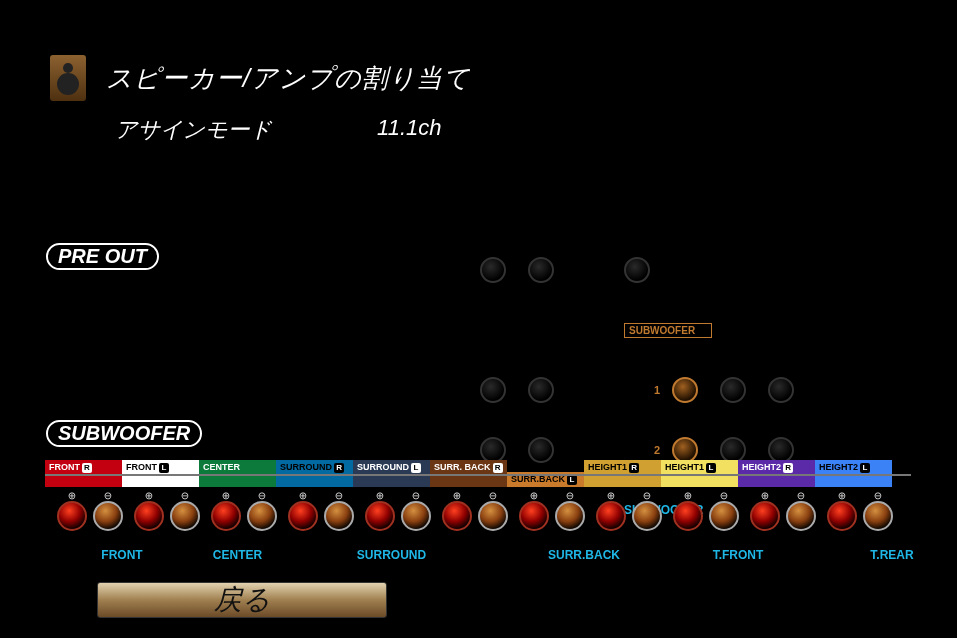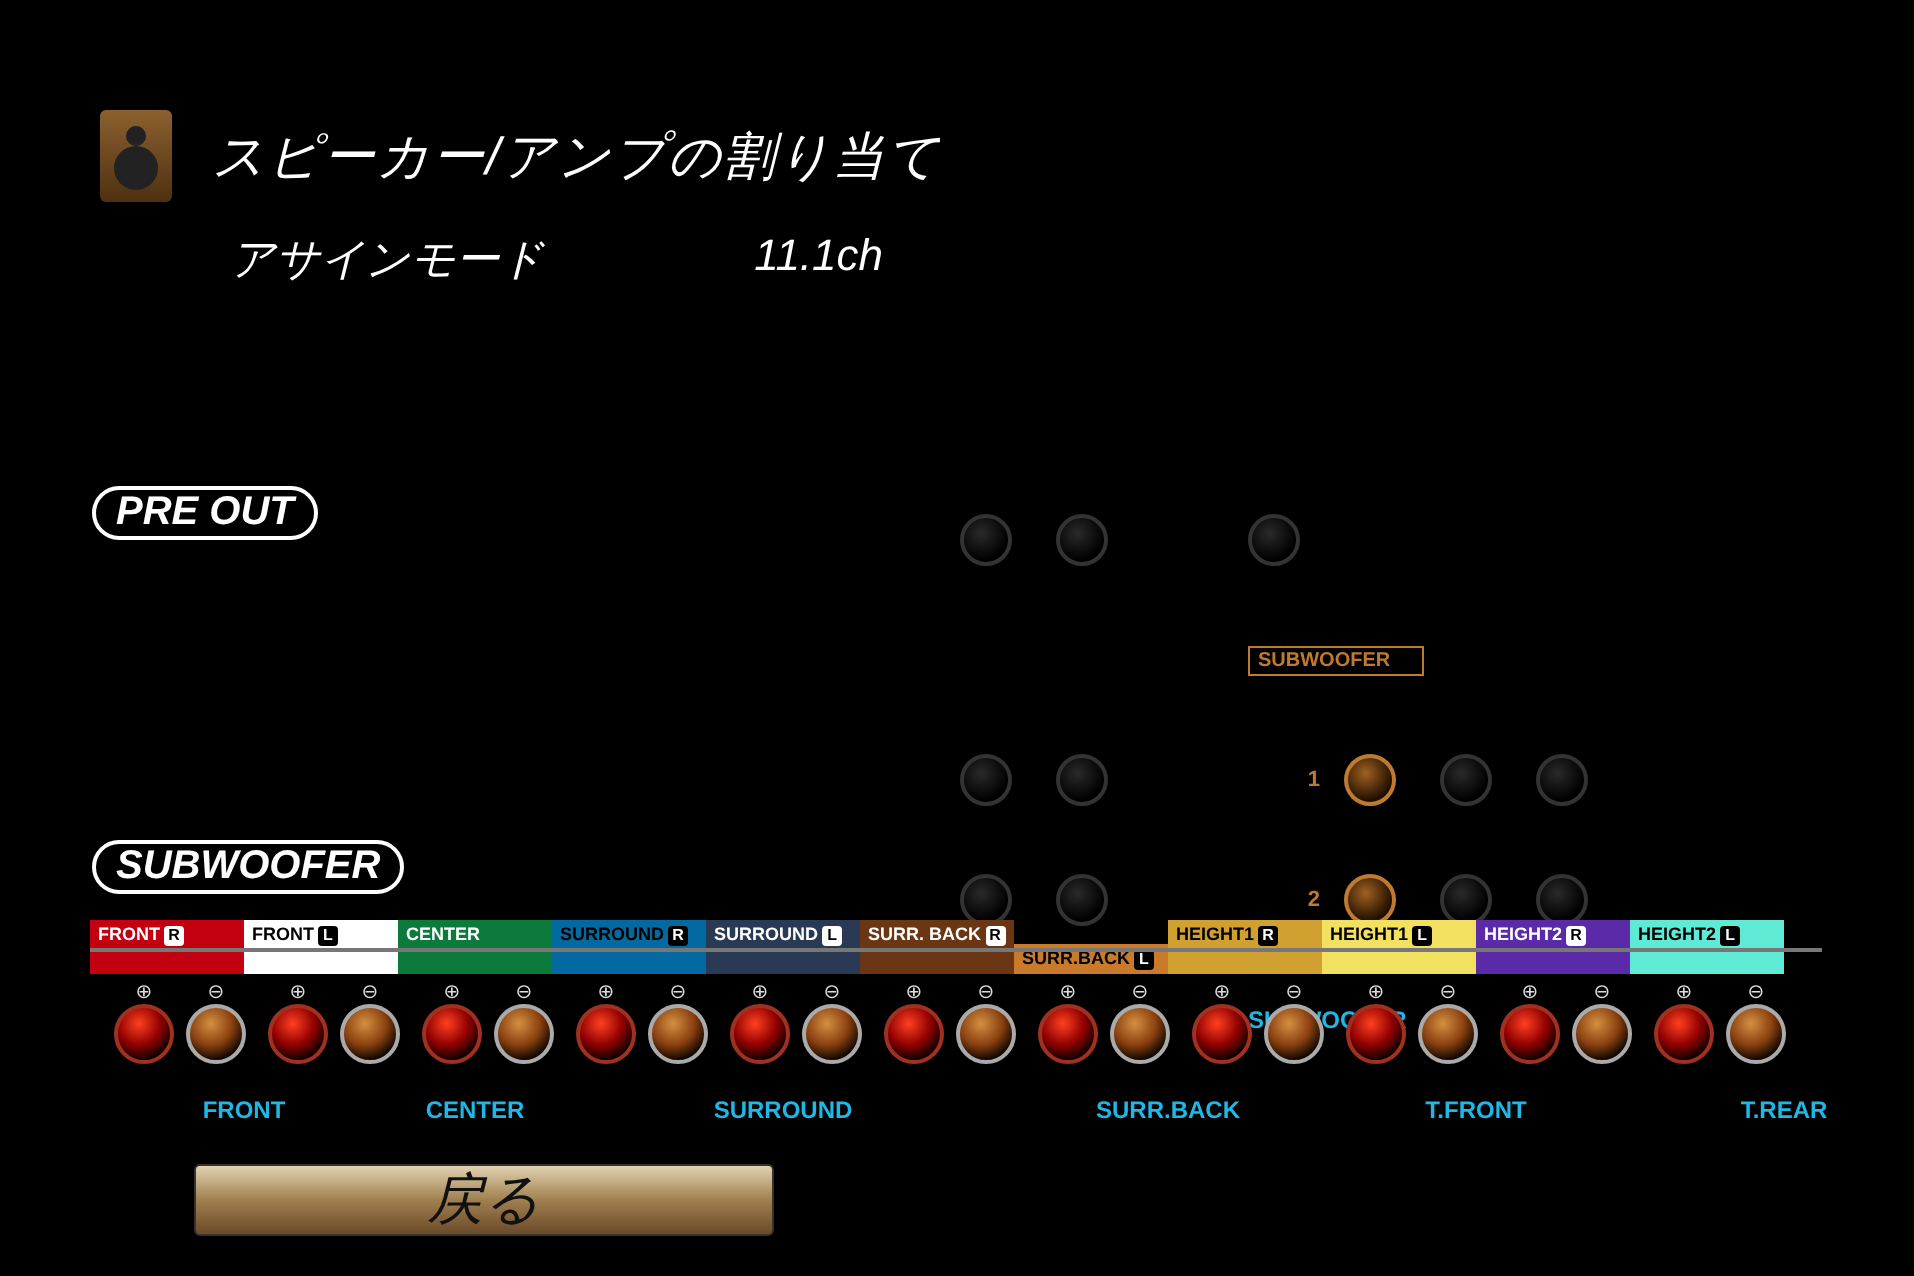--- a/index.html
+++ b/index.html
@@ -121,21 +121,21 @@
     <div class="tag" style="background: rgb(194, 0, 16);">FRONT<span class="lr">R</span></div>
     <div class="tag inv" style="background: rgb(255, 255, 255);">FRONT<span class="lr inv">L</span></div>
     <div class="tag" style="background: rgb(12, 122, 58);">CENTER</div>
     <div class="tag inv" style="background: #0369a1;">SURROUND<span class="lr inv">R</span></div>
     <div class="tag" style="background: rgb(42, 58, 85);">SURROUND<span class="lr">L</span></div>
     <div class="tag" style="background: rgb(106, 54, 20);">SURR. BACK<span class="lr">R</span></div>
     <div class="tag inv" style="background: rgb(201, 122, 42); margin-top: 12px;">SURR.BACK<span class="lr inv">L</span></div>
     <div class="tag inv" style="background: rgb(208, 160, 48);">HEIGHT1<span class="lr inv">R</span></div>
     <div class="tag inv" style="background: rgb(242, 224, 96);">HEIGHT1<span class="lr inv">L</span></div>
     <div class="tag" style="background: rgb(90, 42, 168);">HEIGHT2<span class="lr">R</span></div>
-    <div class="tag inv" style="background: #5eead4;">HEIGHT2<span class="lr inv">L</span></div>
+    <div class="tag inv" style="background: #3b82f6;">HEIGHT2<span class="lr inv">L</span></div>
   </div>
 <div class="thin"></div>
 <div class="posts-row" id="posts-row">
     <div class="post-pair">
       <div class="post">
         <div class="sign">⊕</div>
         <div class="binding red"></div>
       </div>
       <div class="post">
         <div class="sign">⊖</div>

